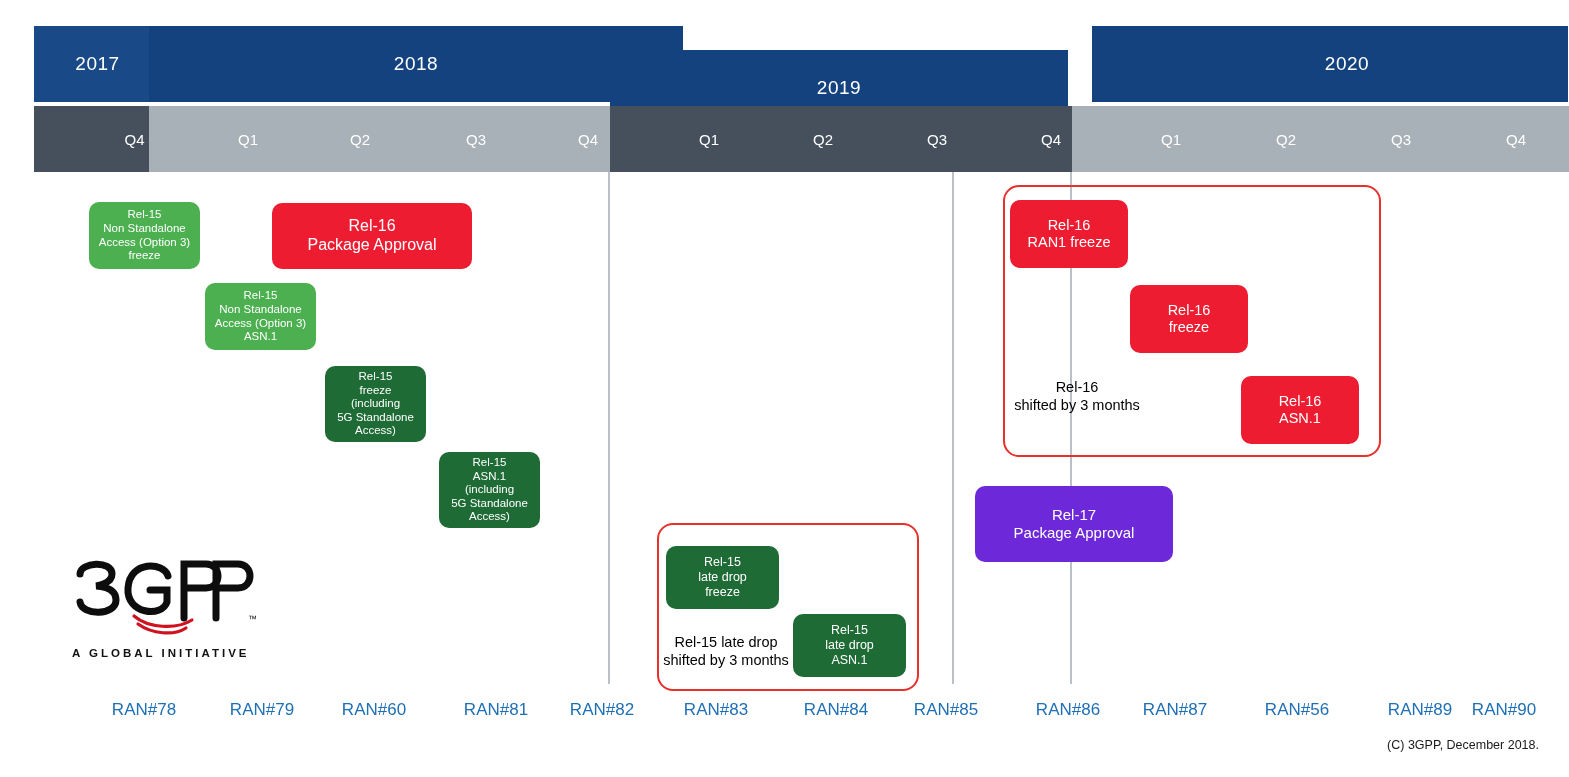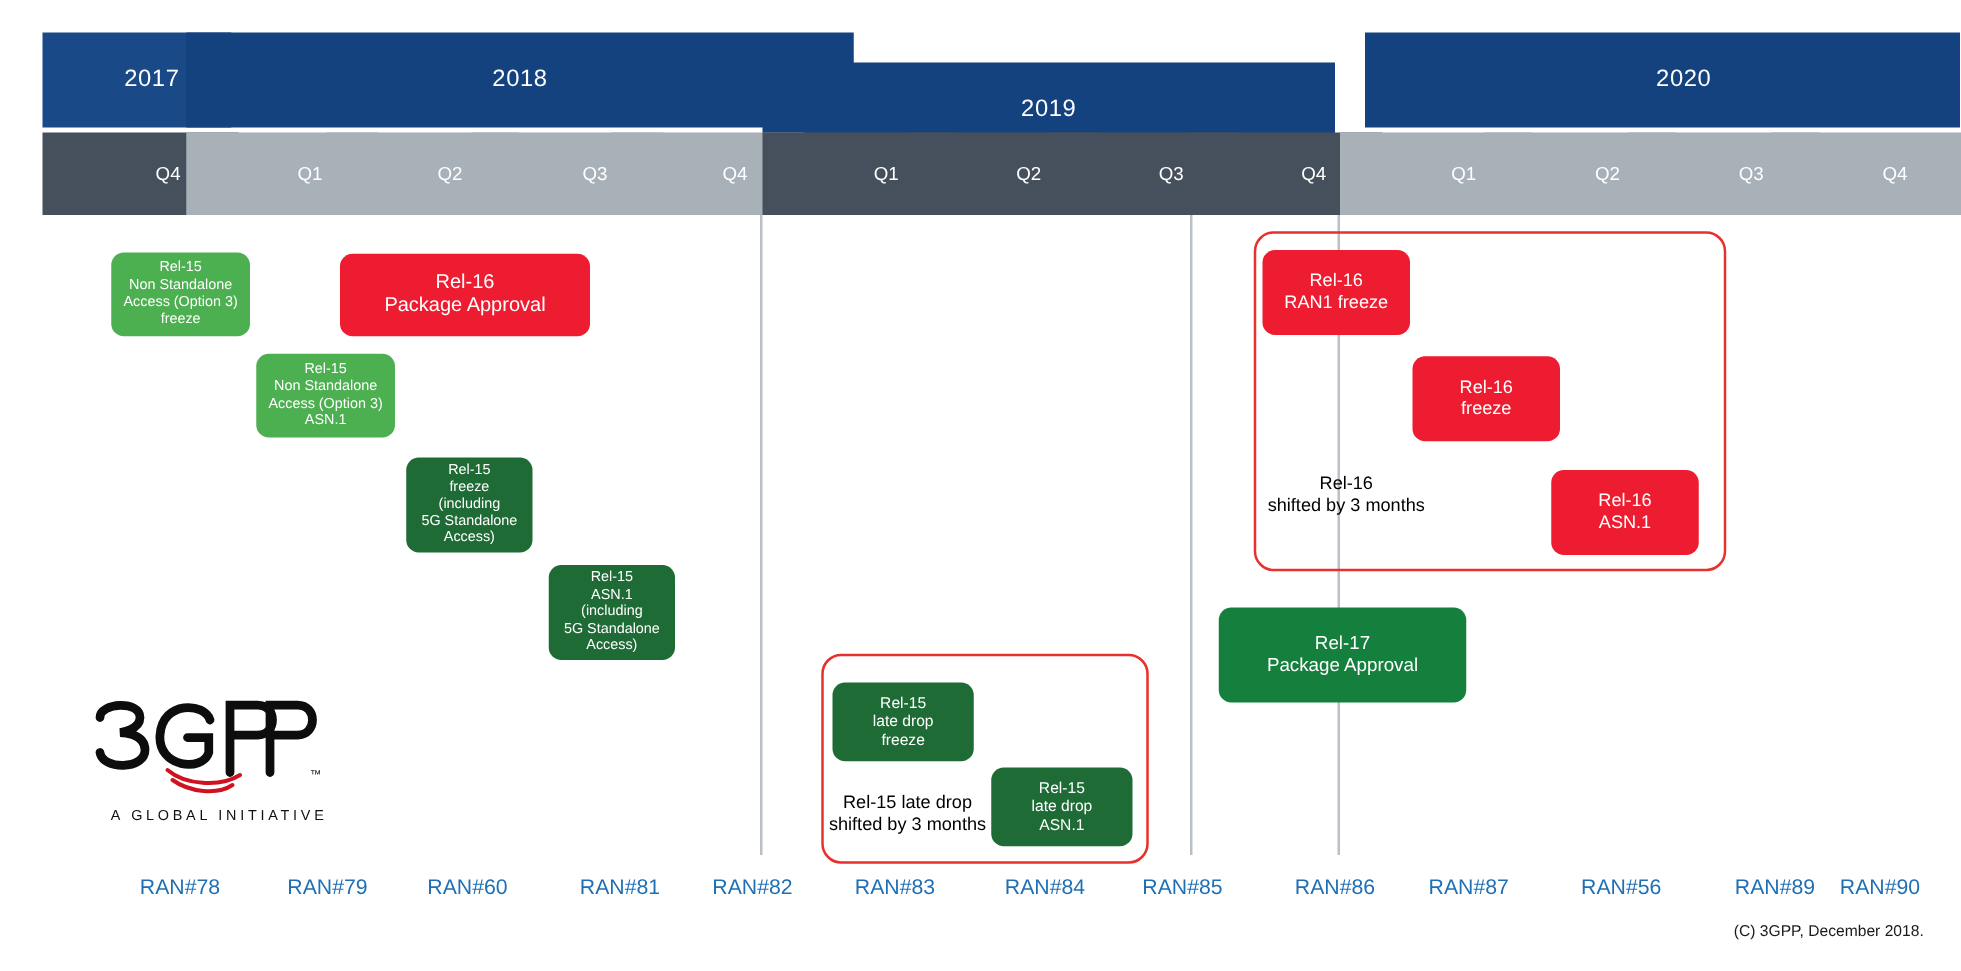--- a/index.html
+++ b/index.html
@@ -65,21 +65,21 @@
     justify-content: center;
     text-align: center;
     color: #ffffff;
     line-height: 1.18;
     box-sizing: border-box;
     padding: 2px 6px;
   }
   .green      { background: #4caf50; }
   .darkgreen  { background: #1e6b35; }
   .red        { background: #ed1c30; }
-  .purple     { background: #15803d; }
+  .purple     { background: #6d28d9; }
 
   
   .group-outline {
     position: absolute;
     border: 2px solid #e8302c;
     border-radius: 16px;
     box-sizing: border-box;
     background: transparent;
   }
   .group-note {
@@ -114,34 +114,34 @@
     left: 72px;
     top: 552px;
     width: 190px;
     height: 115px;
   }
   .logo-tag {
     position: absolute;
     left: 0;
     top: 95px;
     width: 190px;
-    text-align: right;
+    text-align: left;
     font-size: 11.5px;
     letter-spacing: 3px;
     color: #111;
-    font-weight: normal;
+    font-weight: bold;
   }
 </style>
 </head>
 <body>
 
 <div id="root">
 
   <div id="year-row">
-      <div class="year-cell y2017" style="left: 34px; width: 127px; padding-left: 24px;">2017</div>
+      <div class="year-cell y2017" style="left: 34px; width: 127px;">2017</div>
       <div class="year-cell" style="left: 149px; width: 534px; text-align: right;">2018</div>
       <div class="year-cell" style="left: 610px; width: 458px; margin-top: 24px;">2019</div>
       <div class="year-cell" style="left: 1092px; width: 442px; padding-left: 34px;">2020</div>
     </div>
   <div id="quarter-row">
       <div class="q-cell q-dark" style="left: 34px; width: 113px;">Q4</div>
       <div class="q-cell q-light" style="left: 149px; width: 110px;">Q1</div>
       <div class="q-cell q-light" style="left: 261px; width: 110px;">Q2</div>
       <div class="q-cell q-light" style="left: 377px; width: 110px;">Q3</div>
       <div class="q-cell q-light" style="left: 489px; width: 110px;">Q4</div>

